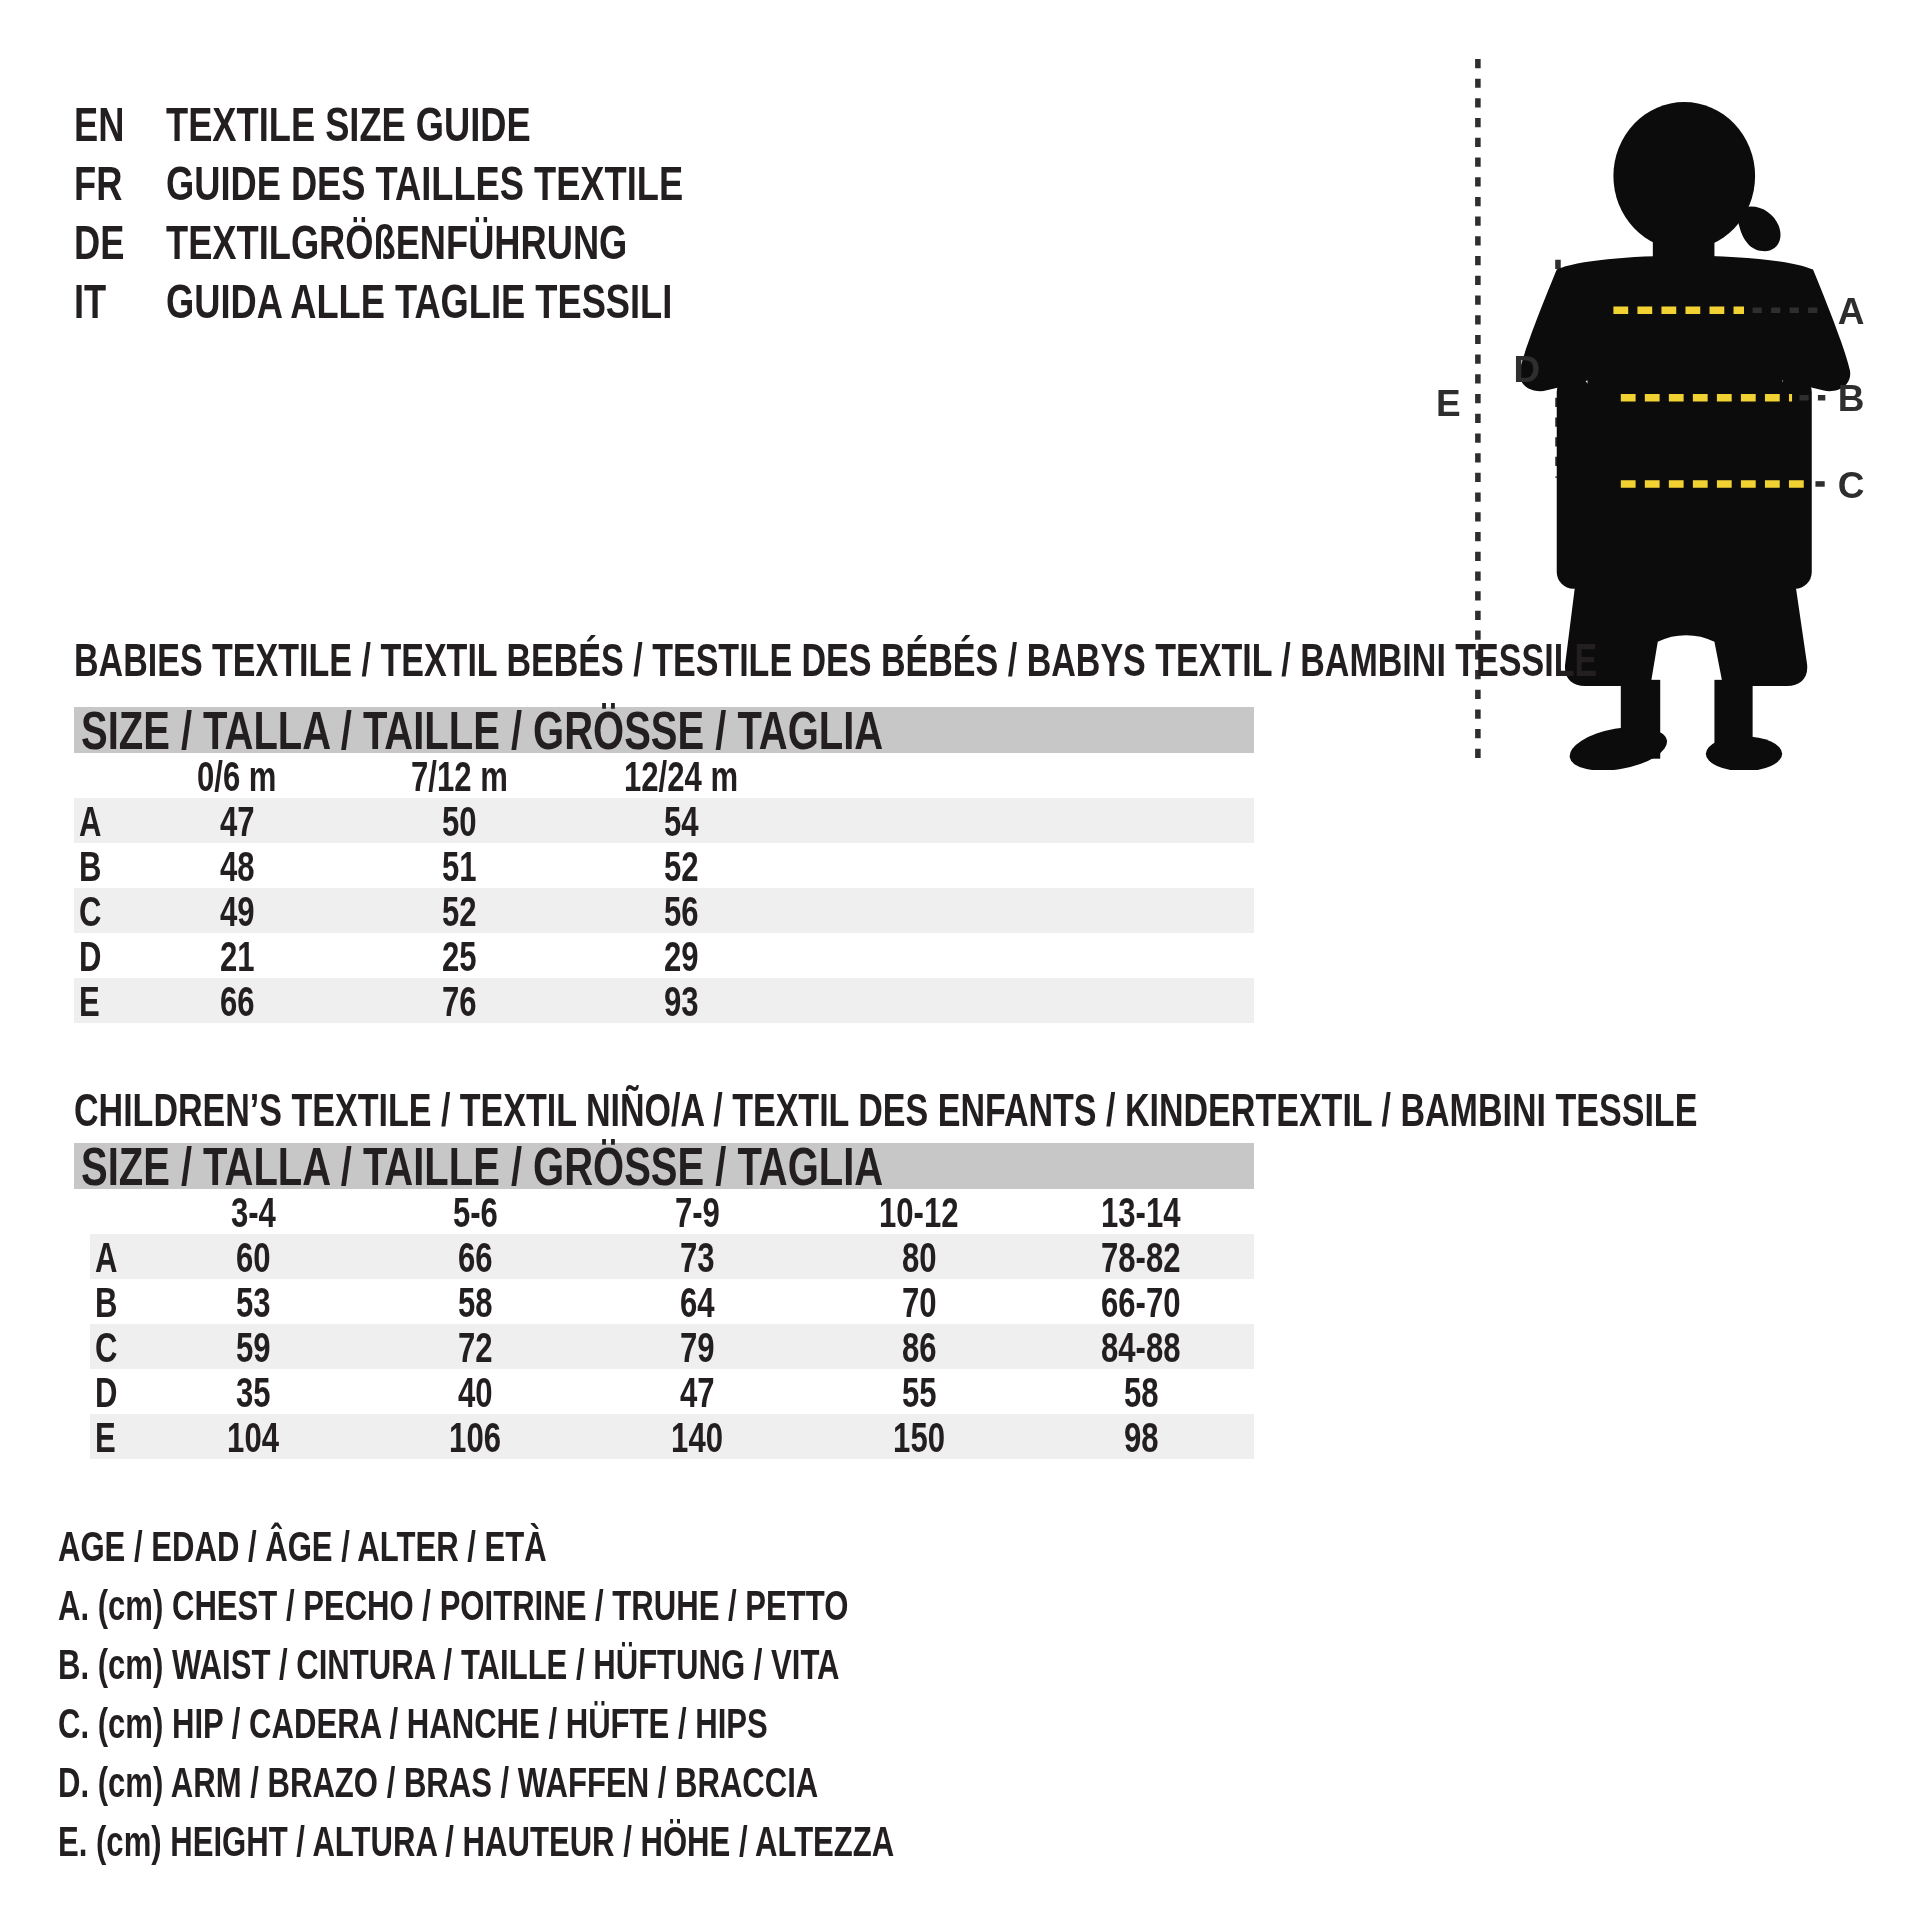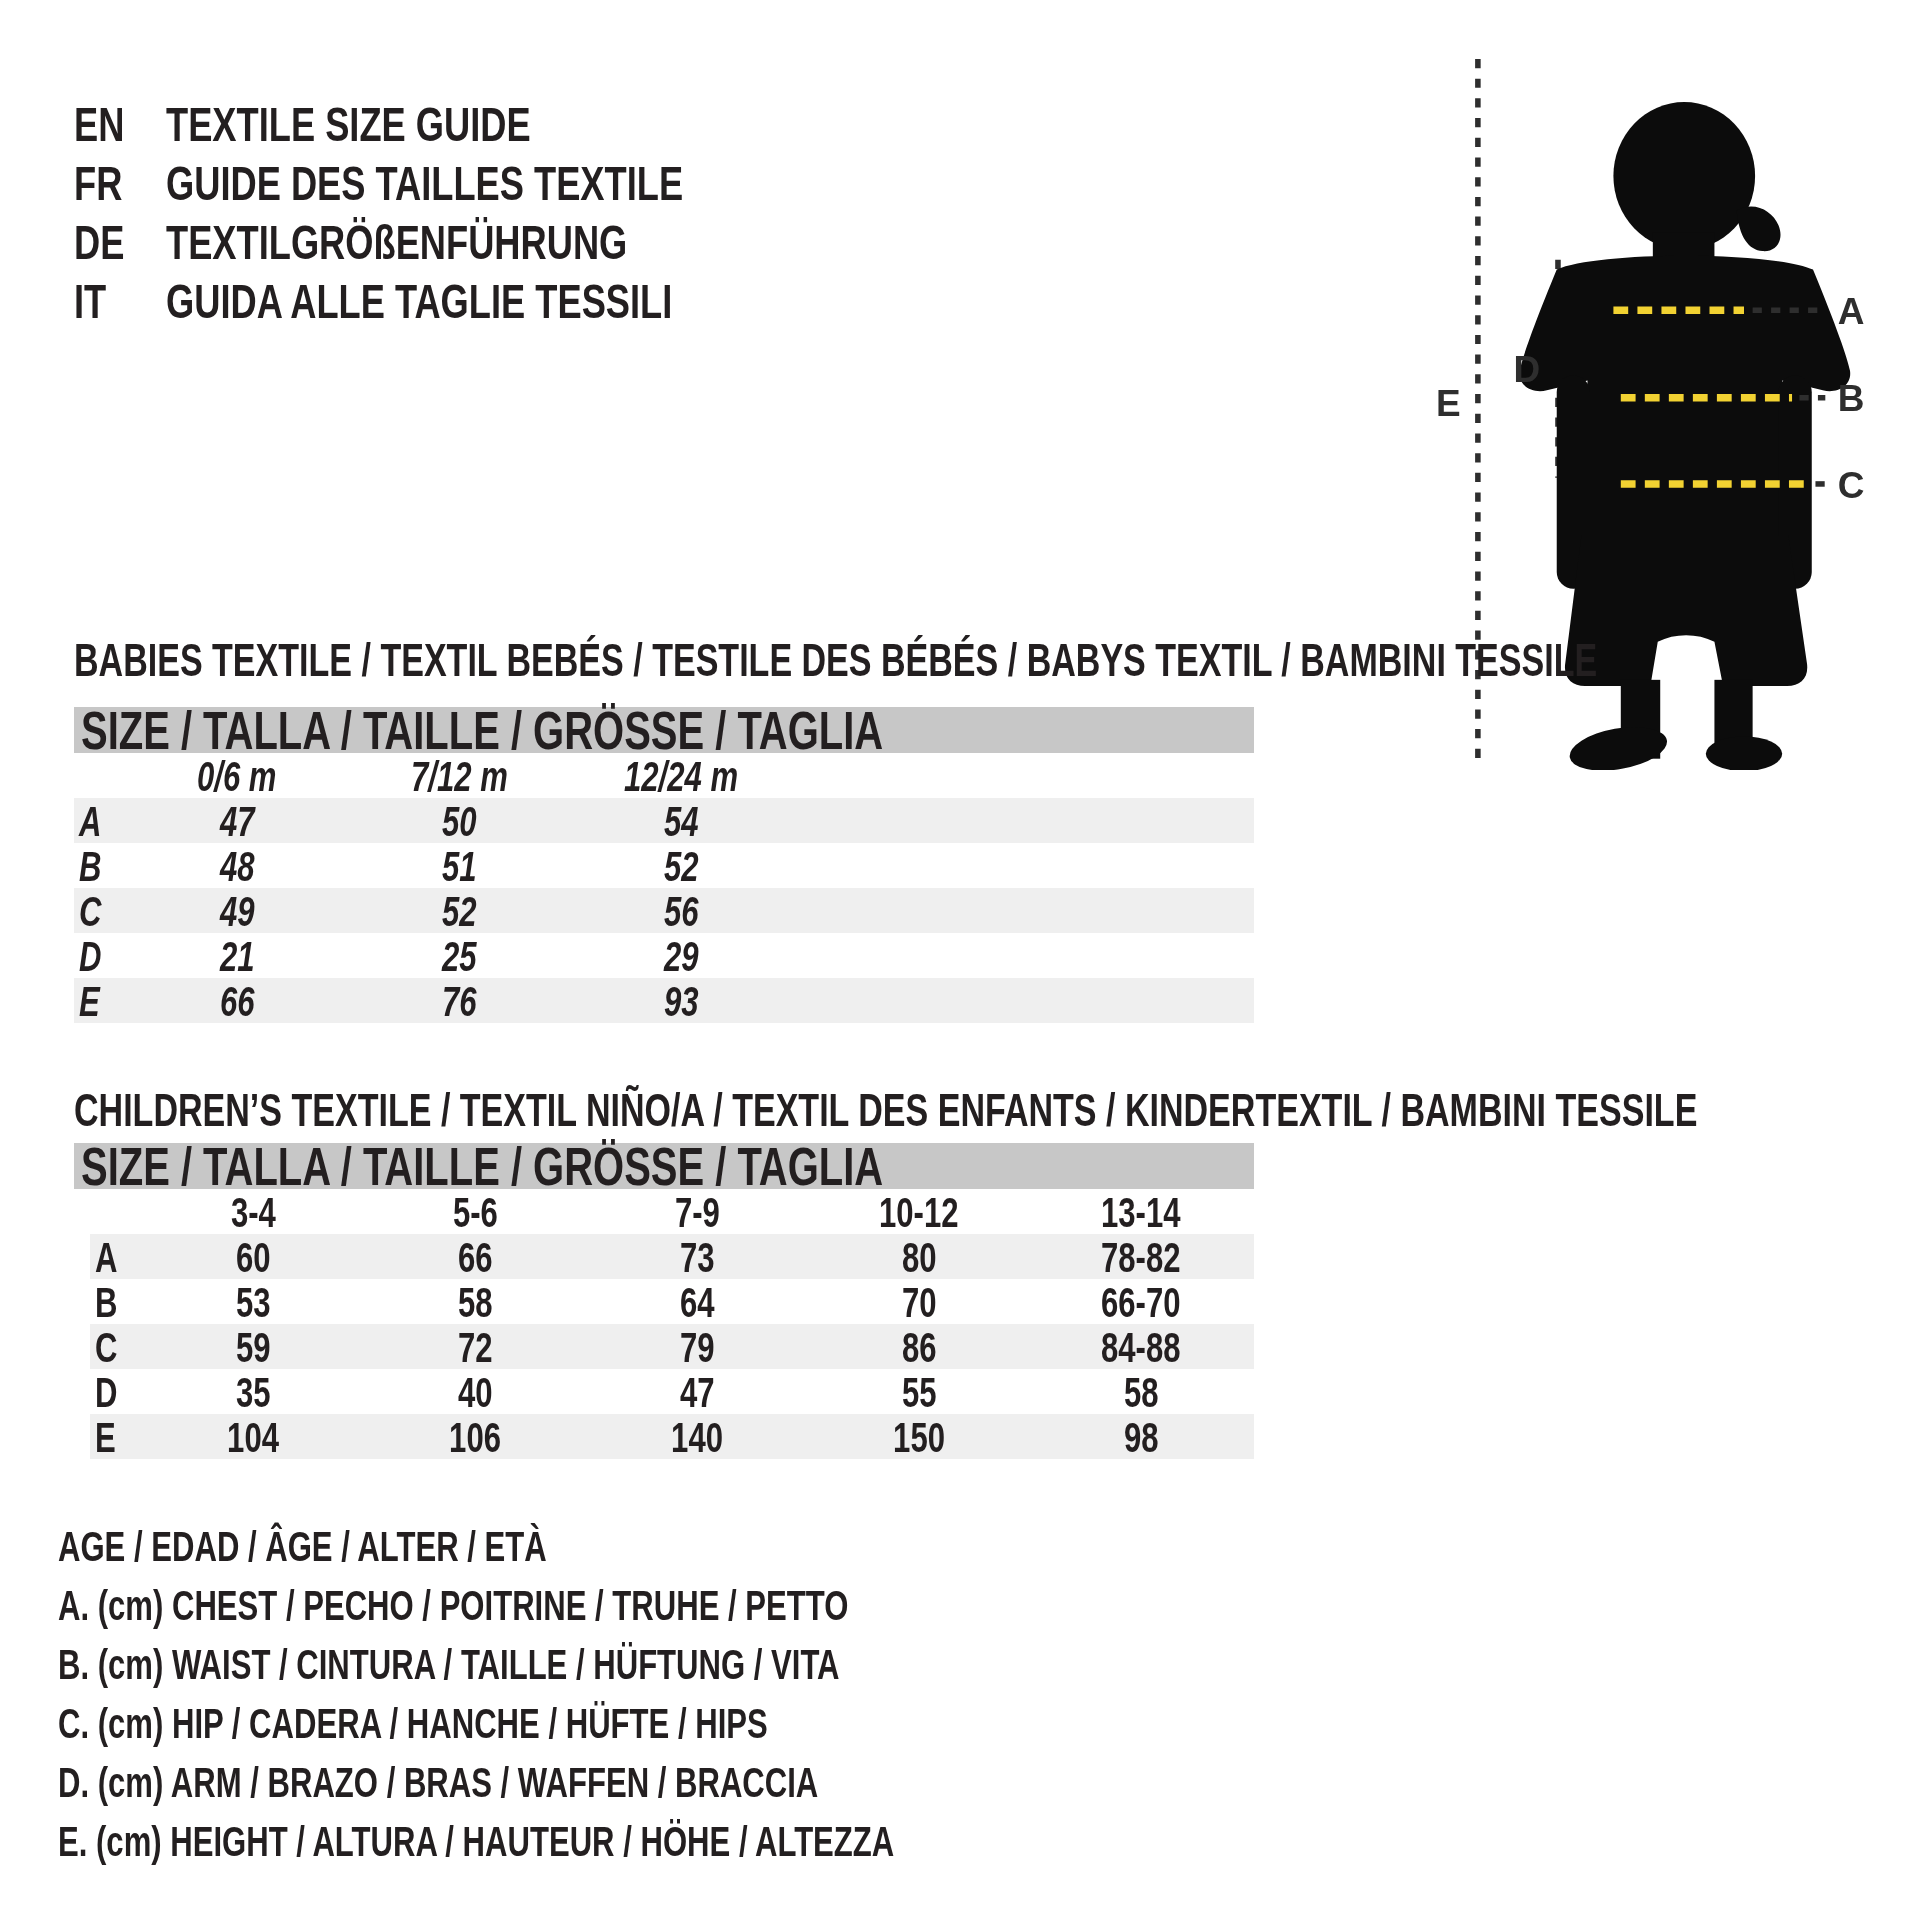--- a/index.html
+++ b/index.html
@@ -22,21 +22,21 @@
   .sec-heading { position:absolute; left:74px; height:49px; line-height:49px; font-size:46px; font-weight:700; }
   #babies-heading { top:636px; }
   #children-heading { top:1086px; }
 
   
   .tbl { position:absolute; left:74px; width:1180px; }
   #babies-table { top:707px; }
   #children-table { top:1143px; }
   .bar { height:46px; background:#C7C7C7; display:flex; align-items:center; padding-left:7.4px; box-sizing:border-box; font-size:54px; font-weight:700; }
   .row { height:45px; display:grid; align-items:center; font-size:42px; font-weight:700; }
-  .babies-grid { grid-template-columns:52px repeat(3,222px) 1fr;font-style:italic; }
+  .babies-grid { grid-template-columns:52px repeat(3,222px) 1fr; }
   .children-grid { grid-template-columns:52px repeat(5,222px) 1fr;margin-left:16px; }
   .row.stripe { background:#EFEFEF; }
   .cell { display:flex; justify-content:center; align-items:center; height:100%; }
   .cell.letter { justify-content:flex-start; padding-left:5px; }
 
   
   #legend { position:absolute; left:58px; top:1517px; font-size:42px; font-weight:700; }
   .legend-line { height:59px; display:flex; align-items:center; }
 </style>
 </head>

